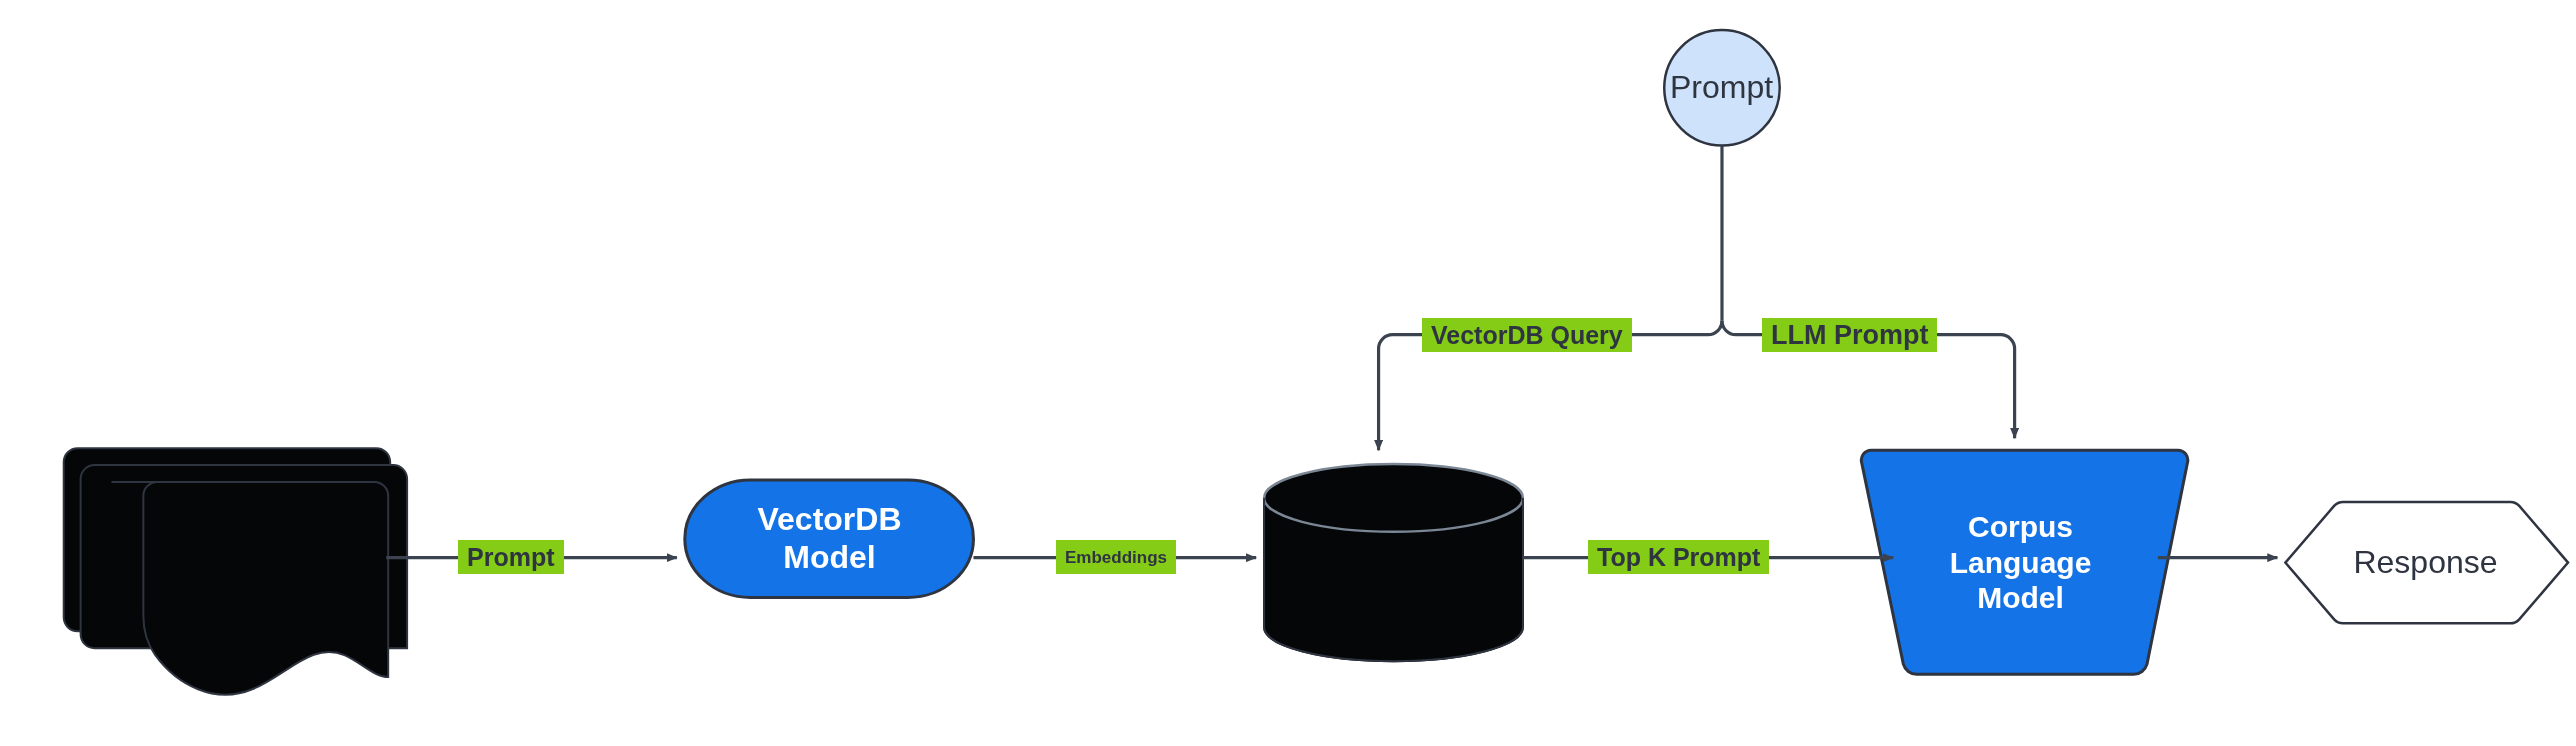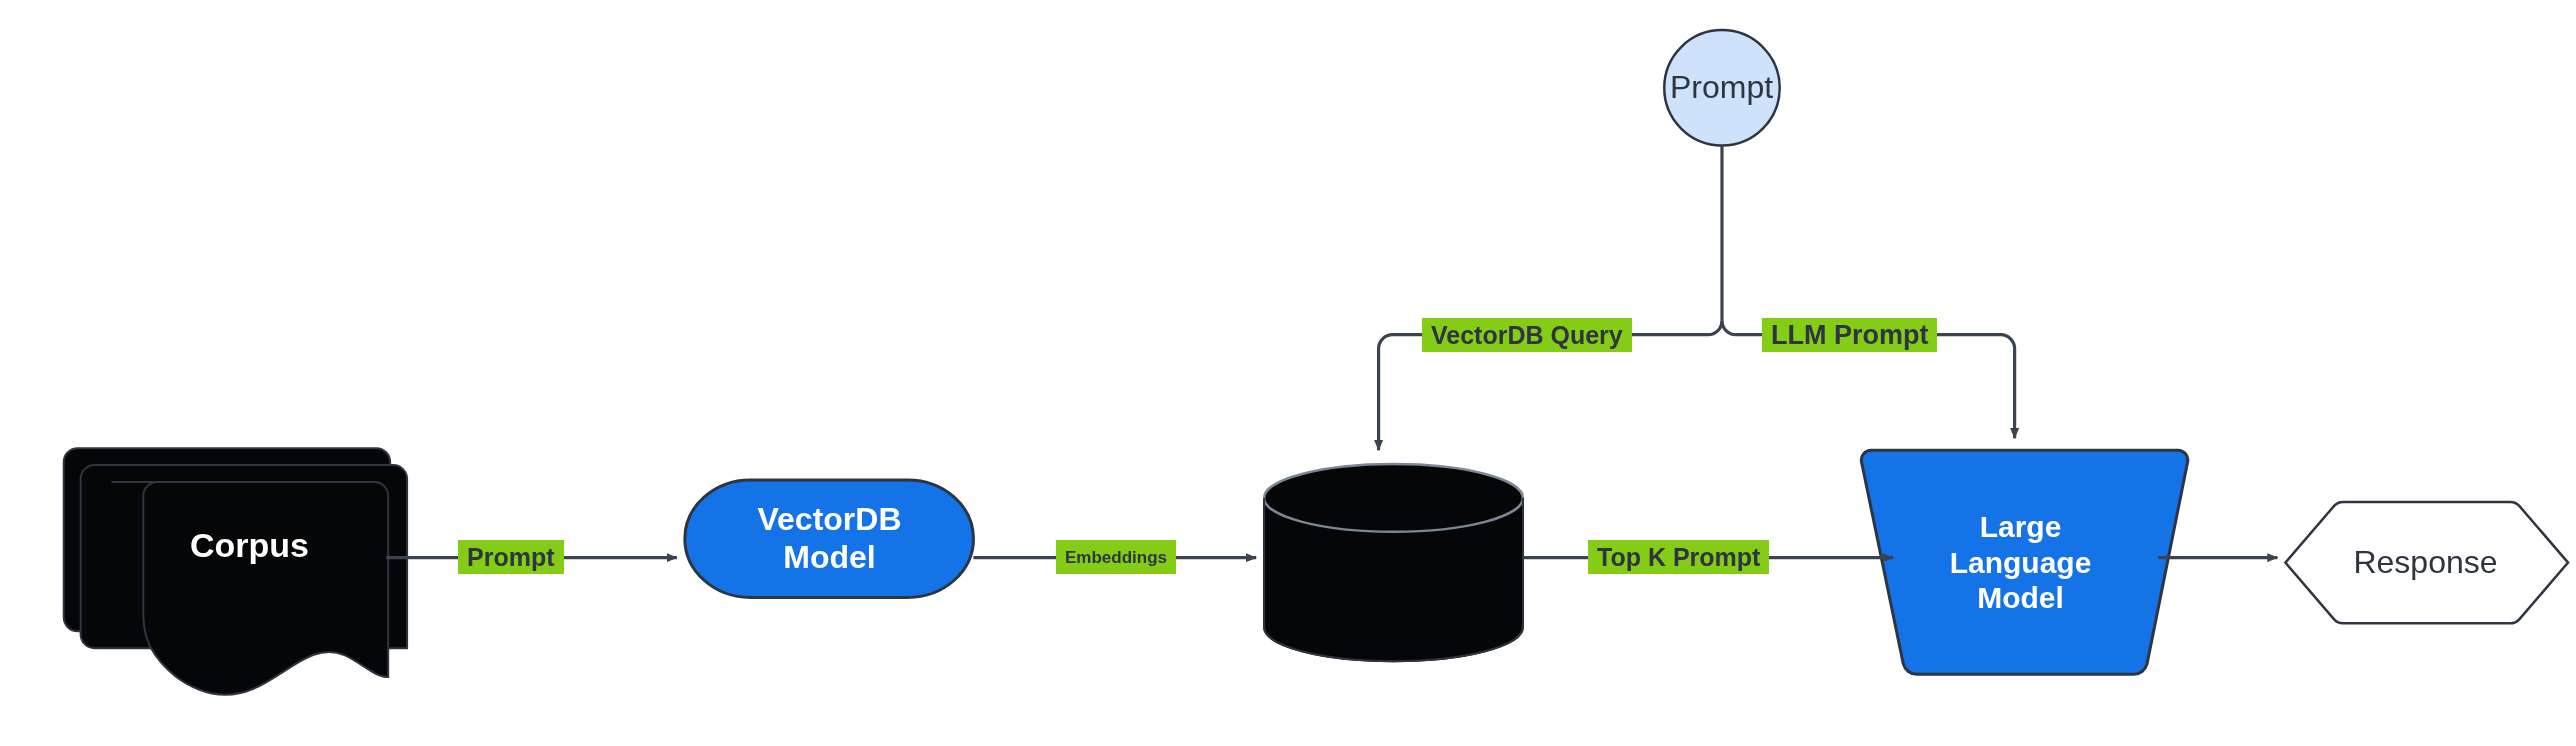--- a/index.html
+++ b/index.html
@@ -107,27 +107,26 @@
       <line x1="2168" y1="560" x2="2288" y2="560" marker-end="url(#arrowhead)"></line>
 
       <line x1="1730" y1="146" x2="1730" y2="322"></line>
 
       <path d="M1730,322 a14,14 0 0 1 -14,14 H1399 a14,14 0 0 0 -14,14 V452" marker-end="url(#arrowhead)"></path>
 
       <path d="M1730,322 a14,14 0 0 0 14,14 H2010 a14,14 0 0 1 14,14 V440" marker-end="url(#arrowhead)"></path>
     </g>
   </svg>
 
-  <div class="node-label bold" style="left:111px; top:482px; width:277px; height:127px; font-size:34px; color:#ffffff;">Corpus</div>
 
   <div class="node-label bold" style="left:685px; top:480px; width:289px; height:117px; font-size:32px; color:#ffffff;">VectorDB
 Model</div>
 
 
-  <div class="node-label bold" style="left:1876px; top:458px; width:289px; height:209px; font-size:30px; color:#ffffff;">Large
+  <div class="node-label bold" style="left:1876px; top:458px; width:289px; height:209px; font-size:30px; color:#ffffff;">Corpus
 Language
 Model</div>
 
   <div class="node-label" style="left:2309px; top:502px; width:233px; height:121px; font-size:32px; color:#2e3440;">Response</div>
 
   <div class="node-label" style="left:1664px; top:30px; width:115px; height:115px; font-size:32px; color:#2e3440;">Prompt</div>
 
   <div class="edge-label" style="left:458px; top:540px; height:34px; padding:0 9px; font-size:25px;">Prompt</div>
 
   <div class="edge-label" style="left:1056px; top:540px; height:34px; padding:0 9px; font-size:17px;">Embeddings</div>

